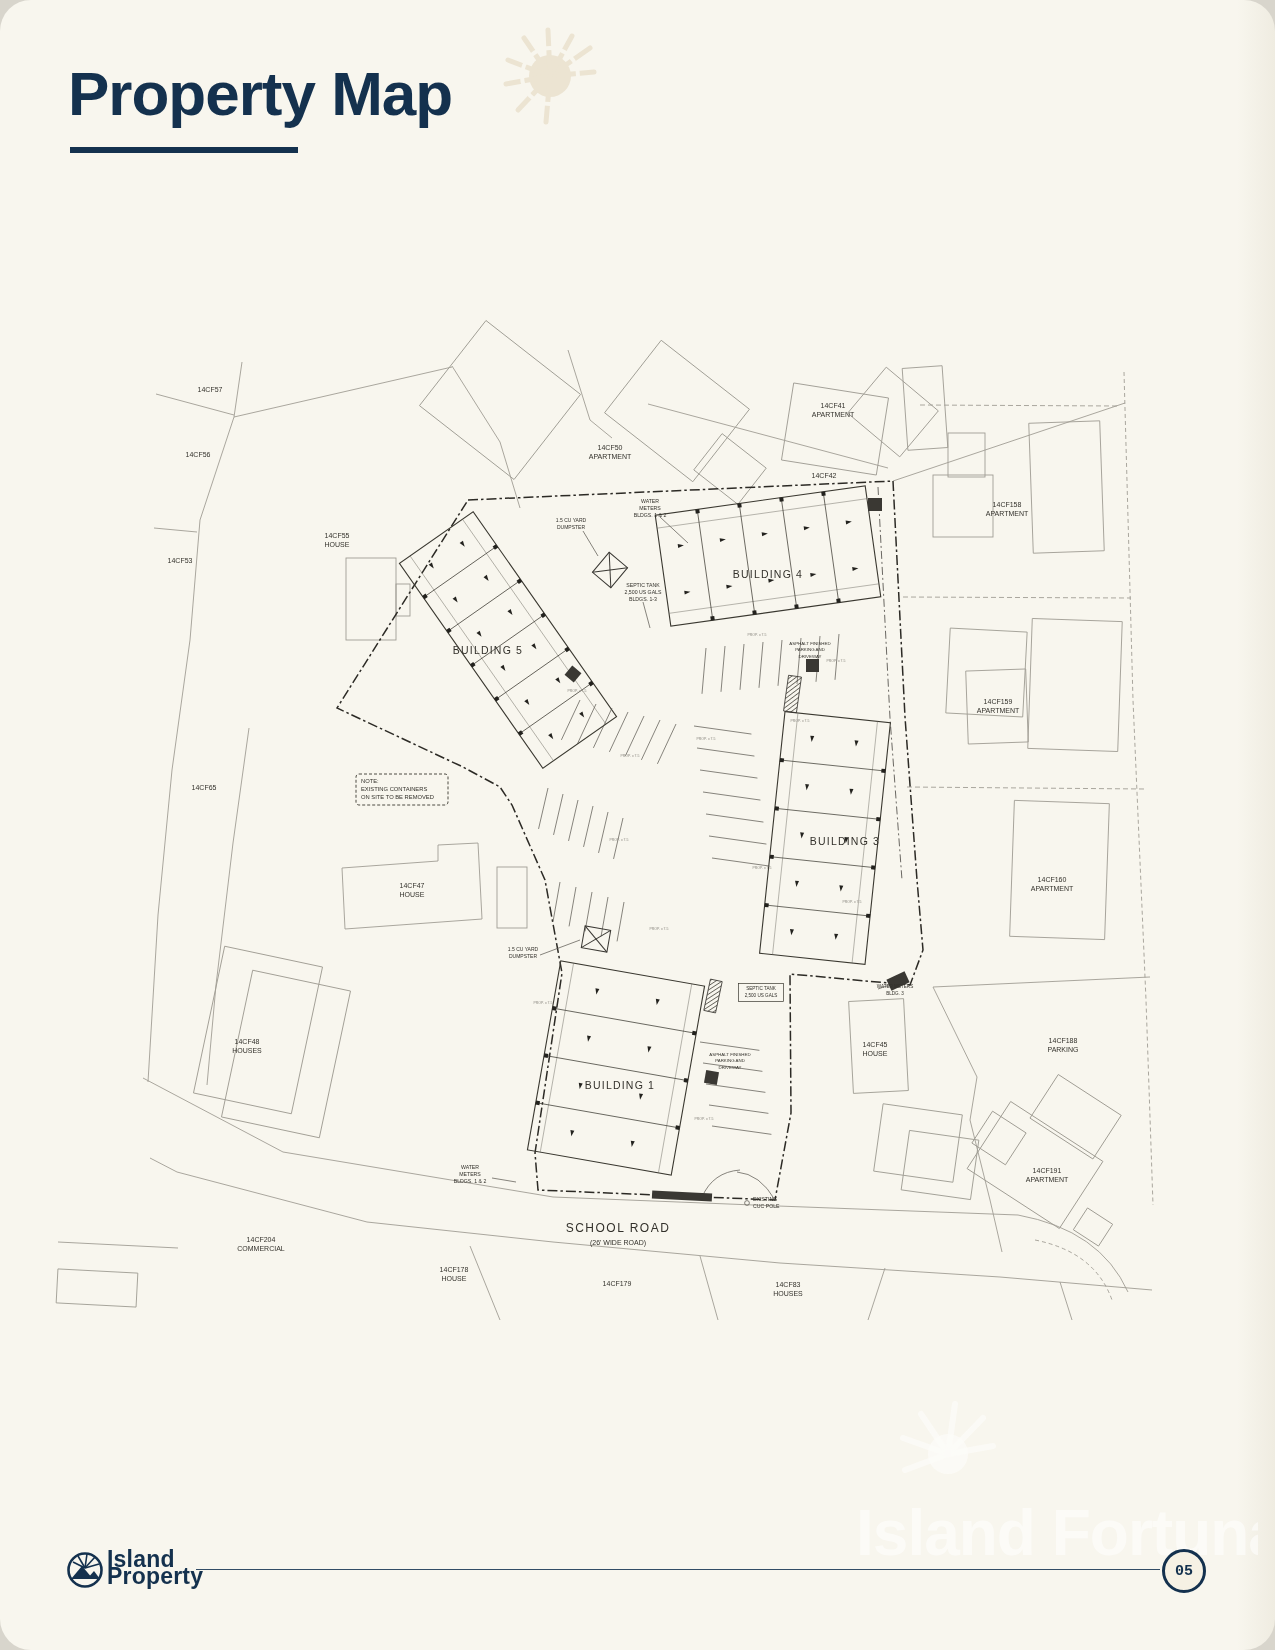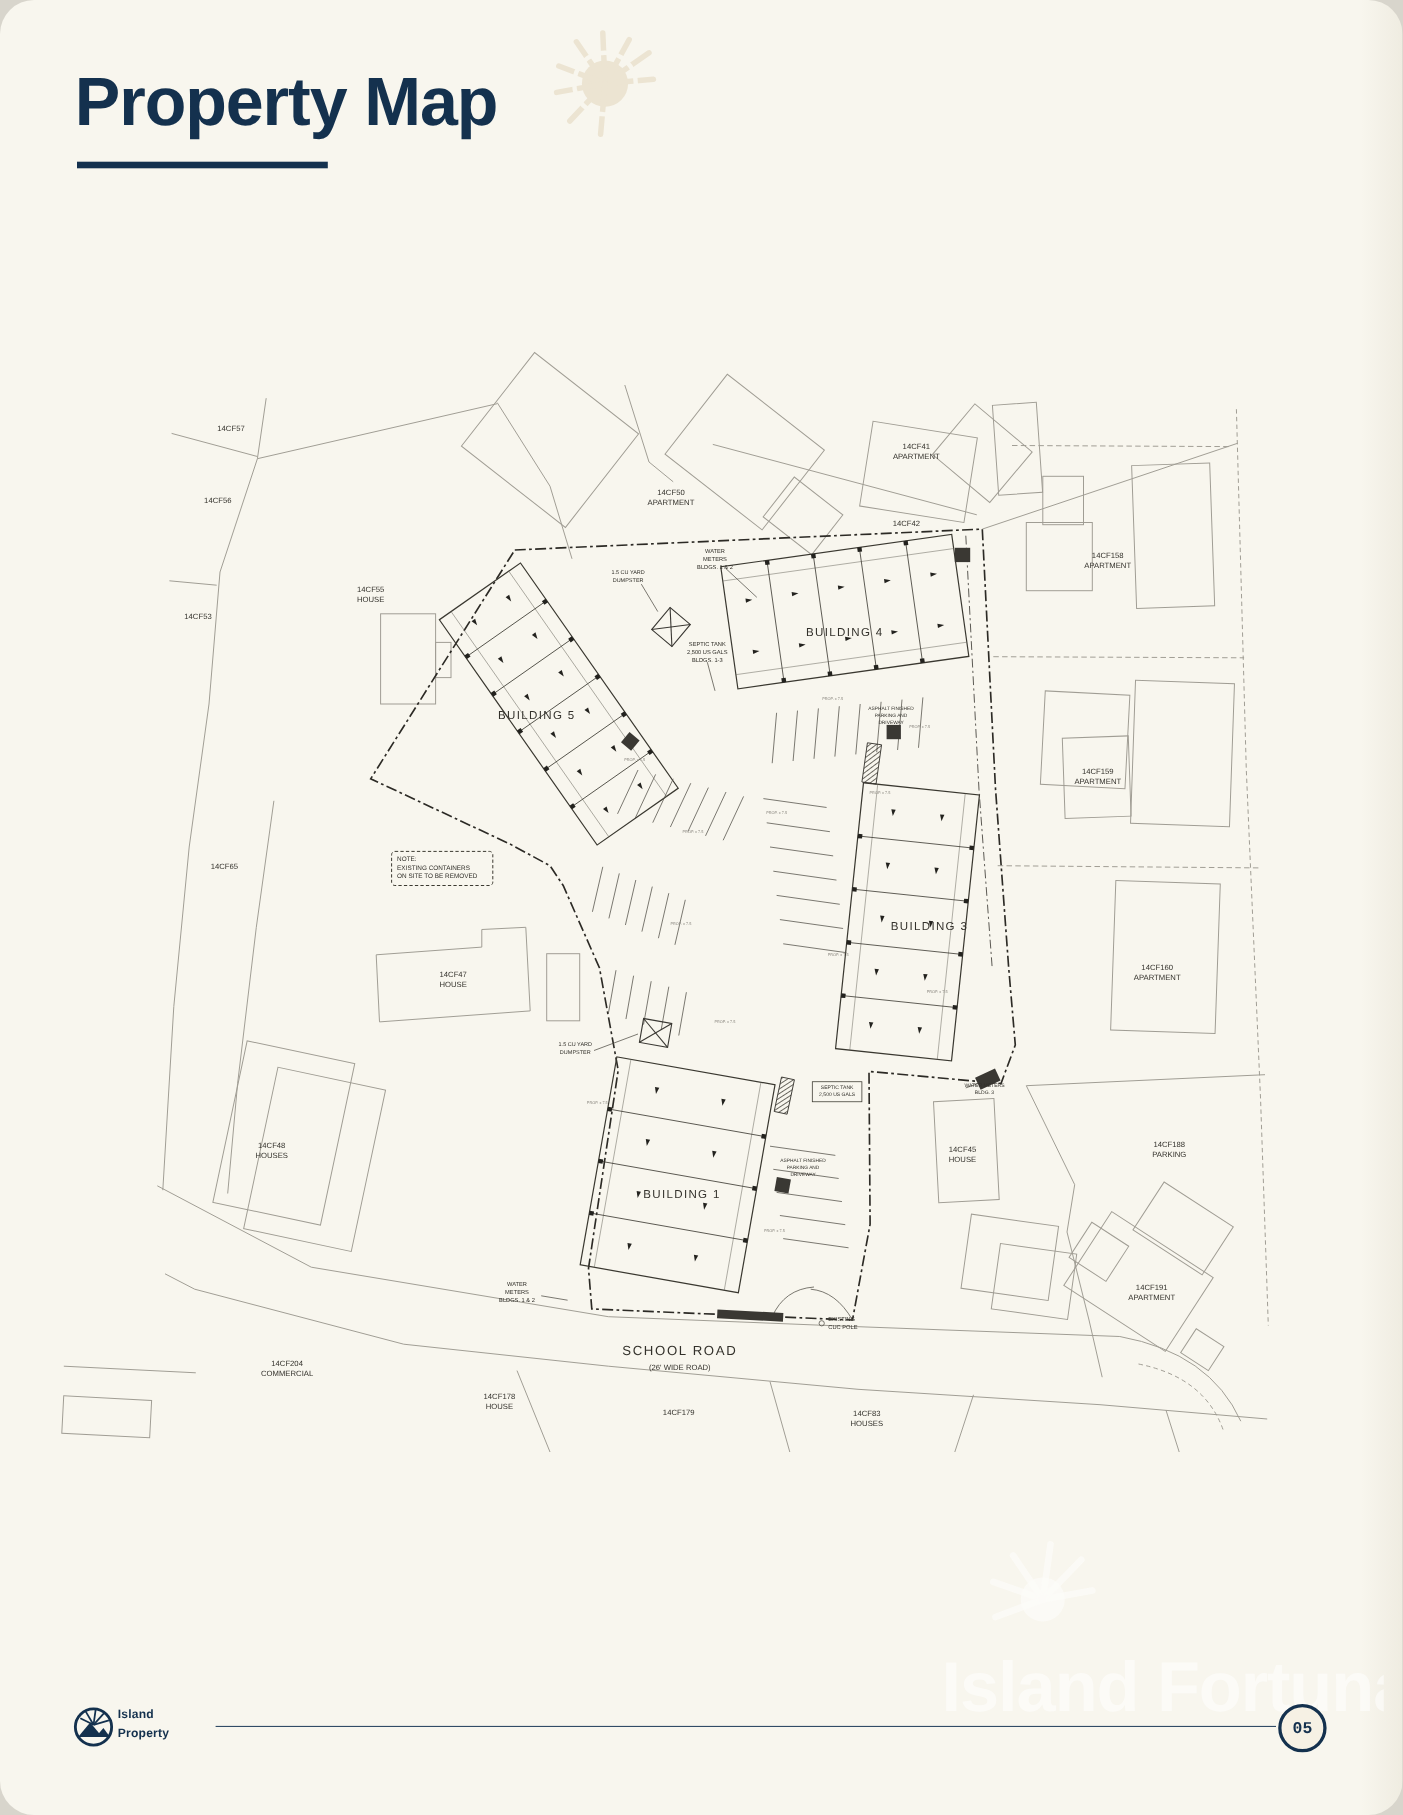--- a/index.html
+++ b/index.html
@@ -17,21 +17,21 @@
   .title-underline{position:absolute;left:70px;top:147px;width:228px;height:6px;background:#14314e;}
   .map-svg{position:absolute;left:0;top:0;width:1275px;height:1650px;}
   .wm-bottom-text{
     position:absolute;left:856px;top:1496px;width:402px;height:80px;overflow:hidden;
     font-size:64px;font-weight:bold;letter-spacing:-1px;white-space:nowrap;
     color:rgba(255,255,255,0.55);
   }
   .sun-wm-bottom{position:absolute;left:893px;top:1396px;width:110px;height:110px;opacity:.6;}
   .footer-logo{position:absolute;left:66px;top:1551px;width:38px;height:38px;}
   .brand{position:absolute;left:107px;top:1551px;color:#14314e;font-weight:bold;
-    font-size:11px;line-height:17px;letter-spacing:.2px;}
+    font-size:23px;line-height:17px;letter-spacing:.2px;}
   .footer-rule{position:absolute;left:196px;top:1569px;width:964px;height:1.4px;background:#1c3a57;opacity:.9;}
   .page-num{
     position:absolute;left:1162px;top:1549px;width:44px;height:44px;box-sizing:border-box;
     border:3.5px solid #14314e;border-radius:50%;background:#f6f1e4;
     display:flex;align-items:center;justify-content:center;
     font-size:15px;font-weight:bold;color:#14314e;font-family:Liberation Mono, monospace;
   }
 </style>
 </head>
 <body>

